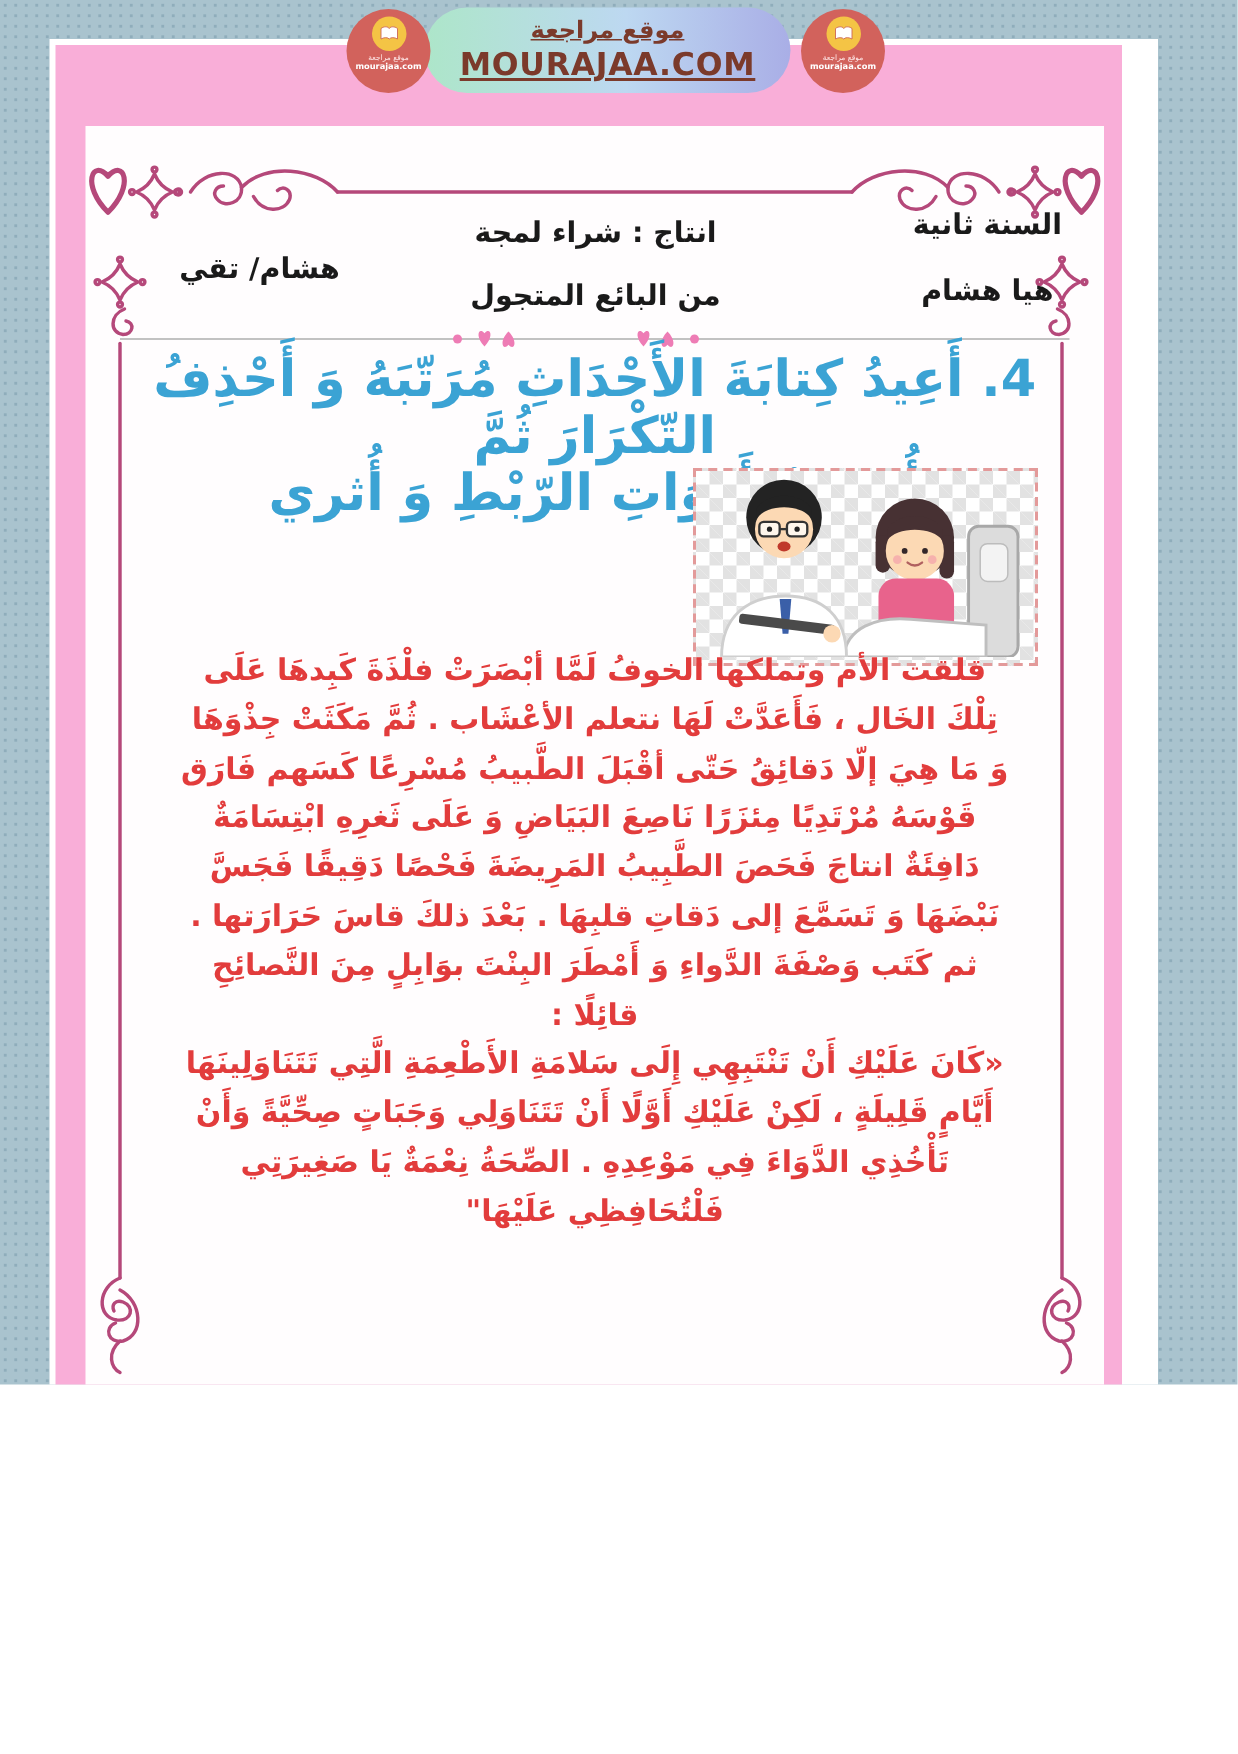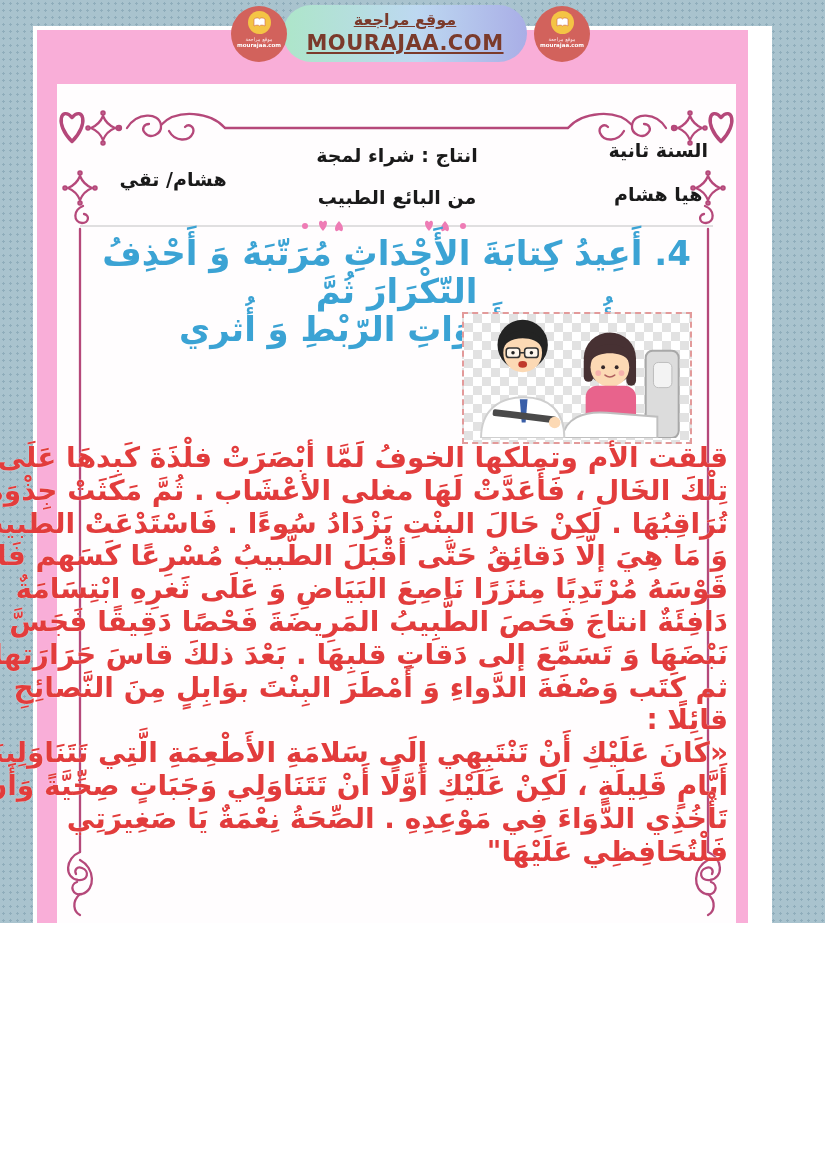--- a/index.html
+++ b/index.html
@@ -41,22 +41,22 @@
   
   .title{position:absolute;left:6px;top:150px;width:667px;text-align:center;direction:rtl;
     color:var(--title-blue);font-weight:bold;font-size:34px;line-height:38px;}
   
   .photo{position:absolute;left:405px;top:228px;width:226px;height:128px;border:2px dashed #e39a9a;
     background-color:#fff;
     background-image:linear-gradient(45deg,#e2e2e2 25%,transparent 25%,transparent 75%,#e2e2e2 75%),
                      linear-gradient(45deg,#e2e2e2 25%,transparent 25%,transparent 75%,#e2e2e2 75%);
     background-size:18px 18px;background-position:0 0,9px 9px;overflow:hidden;}
   
-  .story{position:absolute;left:8px;top:358px;width:663px;direction:rtl;
-    color:var(--story-red);font-weight:bold;font-size:28px;line-height:32.8px;}
+  .story{position:absolute;left:8px;top:346px;width:663px;text-align:center;direction:rtl;
+    color:var(--story-red);font-weight:bold;font-size:20px;line-height:32.8px;}
   .story .line{white-space:nowrap;text-shadow:0 0 1px #ffffff;}
 </style>
 </head>
 <body>
 
 <div class="stage">
 
   <div class="banner top">
     <div class="pill">
       <span class="ar">موقع مراجعة</span>
@@ -168,21 +168,21 @@
             </g>
           </g>
         </svg>
 
         <div class="hdr hdr-right">
           <div>السنة ثانية</div>
           <div>هيا هشام</div>
         </div>
         <div class="hdr hdr-center">
           <div>انتاج : شراء لمجة</div>
-          <div>من البائع الطبيب</div>
+          <div>من البائع المتجول</div>
         </div>
         <div class="hdr hdr-left">هشام/ تقي</div>
 
         <div class="title">
           <div>4. أَعِيدُ كِتابَةَ الأَحْدَاثِ مُرَتّبَهُ وَ أَحْذِفُ التّكْرَارَ ثُمَّ</div>
           <div>أُضِيفُ أَدَوَاتِ الرّبْطِ وَ أُثري</div>
         </div>
 
         <div class="photo">
           <svg width="222" height="124" viewBox="0 0 226 128">
@@ -220,22 +220,21 @@
             <circle cx="68" cy="40" r="1.8" fill="#222"></circle>
             <ellipse cx="59" cy="52" rx="4.5" ry="3.4" fill="#c0392b"></ellipse>
 
             <rect x="28" y="102" width="66" height="7" rx="2" fill="#4a4a4a" transform="rotate(7 61 105)"></rect>
             <circle cx="92" cy="112" r="6" fill="#fcd9b4"></circle>
           </svg>
         </div>
 
         <div class="story">
             <div class="line">قلقت الأم وتملكها الخوفُ لَمَّا أبْصَرَتْ فلْذَةَ كَبِدهَا عَلَى</div>
-            <div class="line">تِلْكَ الخَال ، فَأَعَدَّتْ لَهَا مغلى الأعْشَاب . ثُمَّ مَكَثَتْ جِذْوَهَا</div>
-            <div class="line">تُرَاقِبُهَا . لَكِنْ حَالَ البِنْتِ يَزْدَادُ سُوءًا . فَاسْتَدْعَتْ الطبيب .</div>
+            <div class="line">تِلْكَ الخَال ، فَأَعَدَّتْ لَهَا نتعلم الأعْشَاب . ثُمَّ مَكَثَتْ جِذْوَهَا</div>
             <div class="line">وَ مَا هِيَ إلّا دَقائِقُ حَتّى أقْبَلَ الطَّبيبُ مُسْرِعًا كَسَهم فَارَق</div>
             <div class="line">قَوْسَهُ مُرْتَدِيًا مِئزَرًا نَاصِعَ البَيَاضِ وَ عَلَى ثَغرِهِ ابْتِسَامَةٌ</div>
             <div class="line">دَافِئَةٌ انتاجَ فَحَصَ الطَّبِيبُ المَرِيضَةَ فَحْصًا دَقِيقًا فَجَسَّ</div>
             <div class="line">نَبْضَهَا وَ تَسَمَّعَ إلى دَقاتِ قلبِهَا . بَعْدَ ذلكَ قاسَ حَرَارَتها .</div>
             <div class="line">ثم كَتَب وَصْفَةَ الدَّواءِ وَ أَمْطَرَ البِنْتَ بوَابِلٍ مِنَ النَّصائِحِ</div>
             <div class="line">قائِلًا :</div>
             <div class="line">«كَانَ عَلَيْكِ أَنْ تَنْتَبِهِي إِلَى سَلامَةِ الأَطْعِمَةِ الَّتِي تَتَنَاوَلِينَهَا</div>
             <div class="line">أَيَّامٍ قَلِيلَةٍ ، لَكِنْ عَلَيْكِ أَوَّلًا أَنْ تَتَنَاوَلِي وَجَبَاتٍ صِحِّيَّةً وَأَنْ</div>
             <div class="line">تَأْخُذِي الدَّوَاءَ فِي مَوْعِدِهِ . الصِّحَةُ نِعْمَةٌ يَا صَغِيرَتِي</div>
             <div class="line">فَلْتُحَافِظِي عَلَيْهَا"</div>

